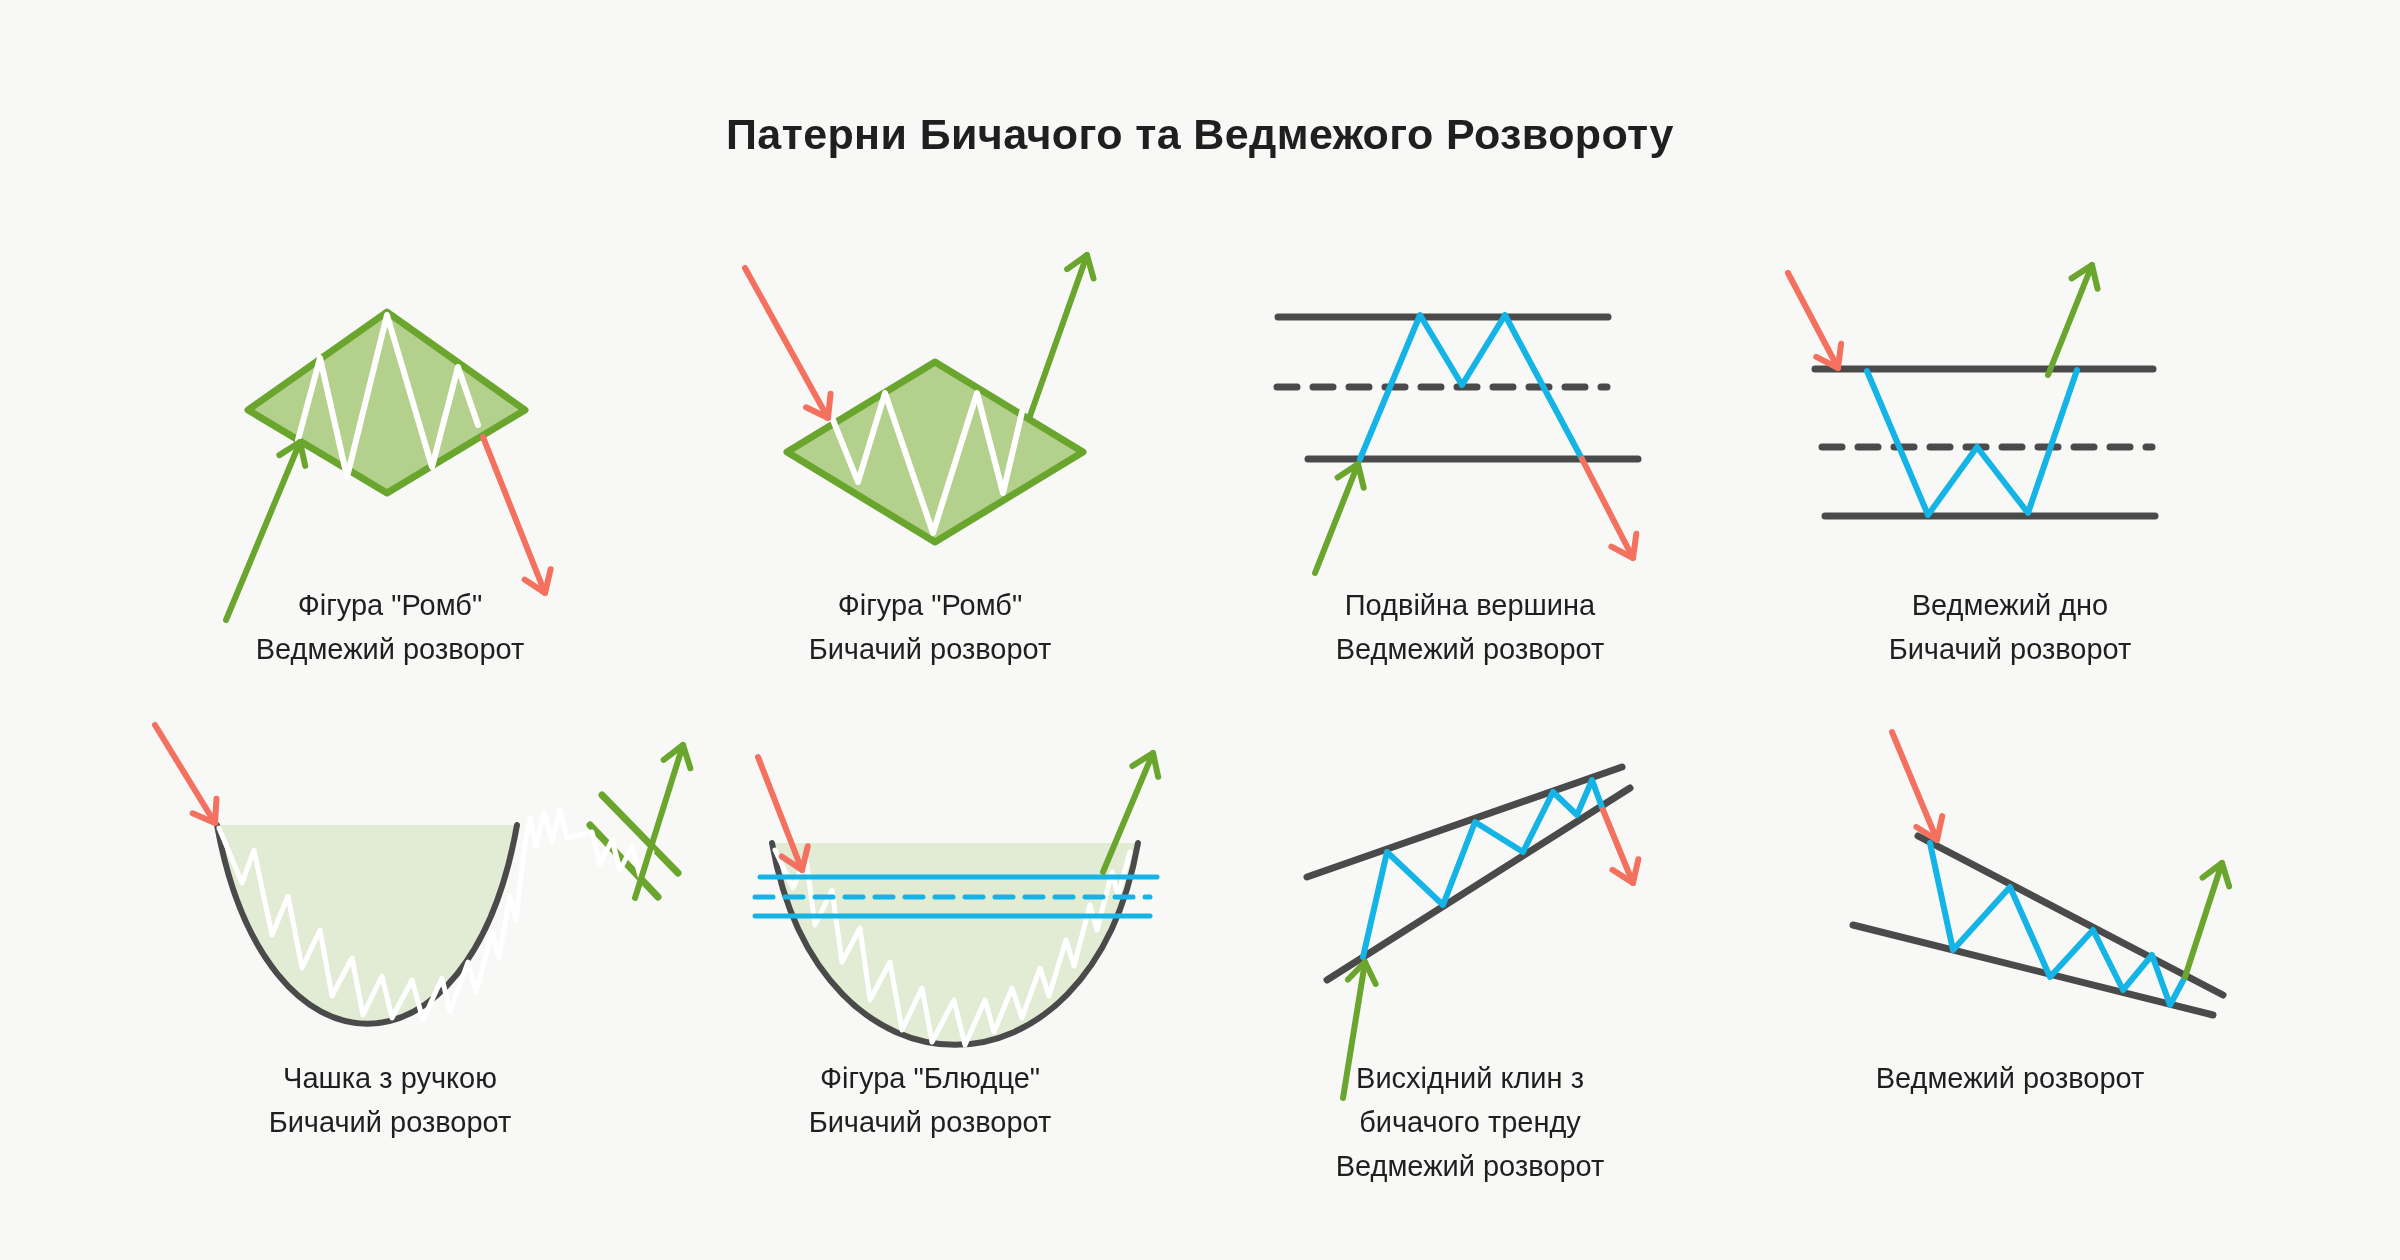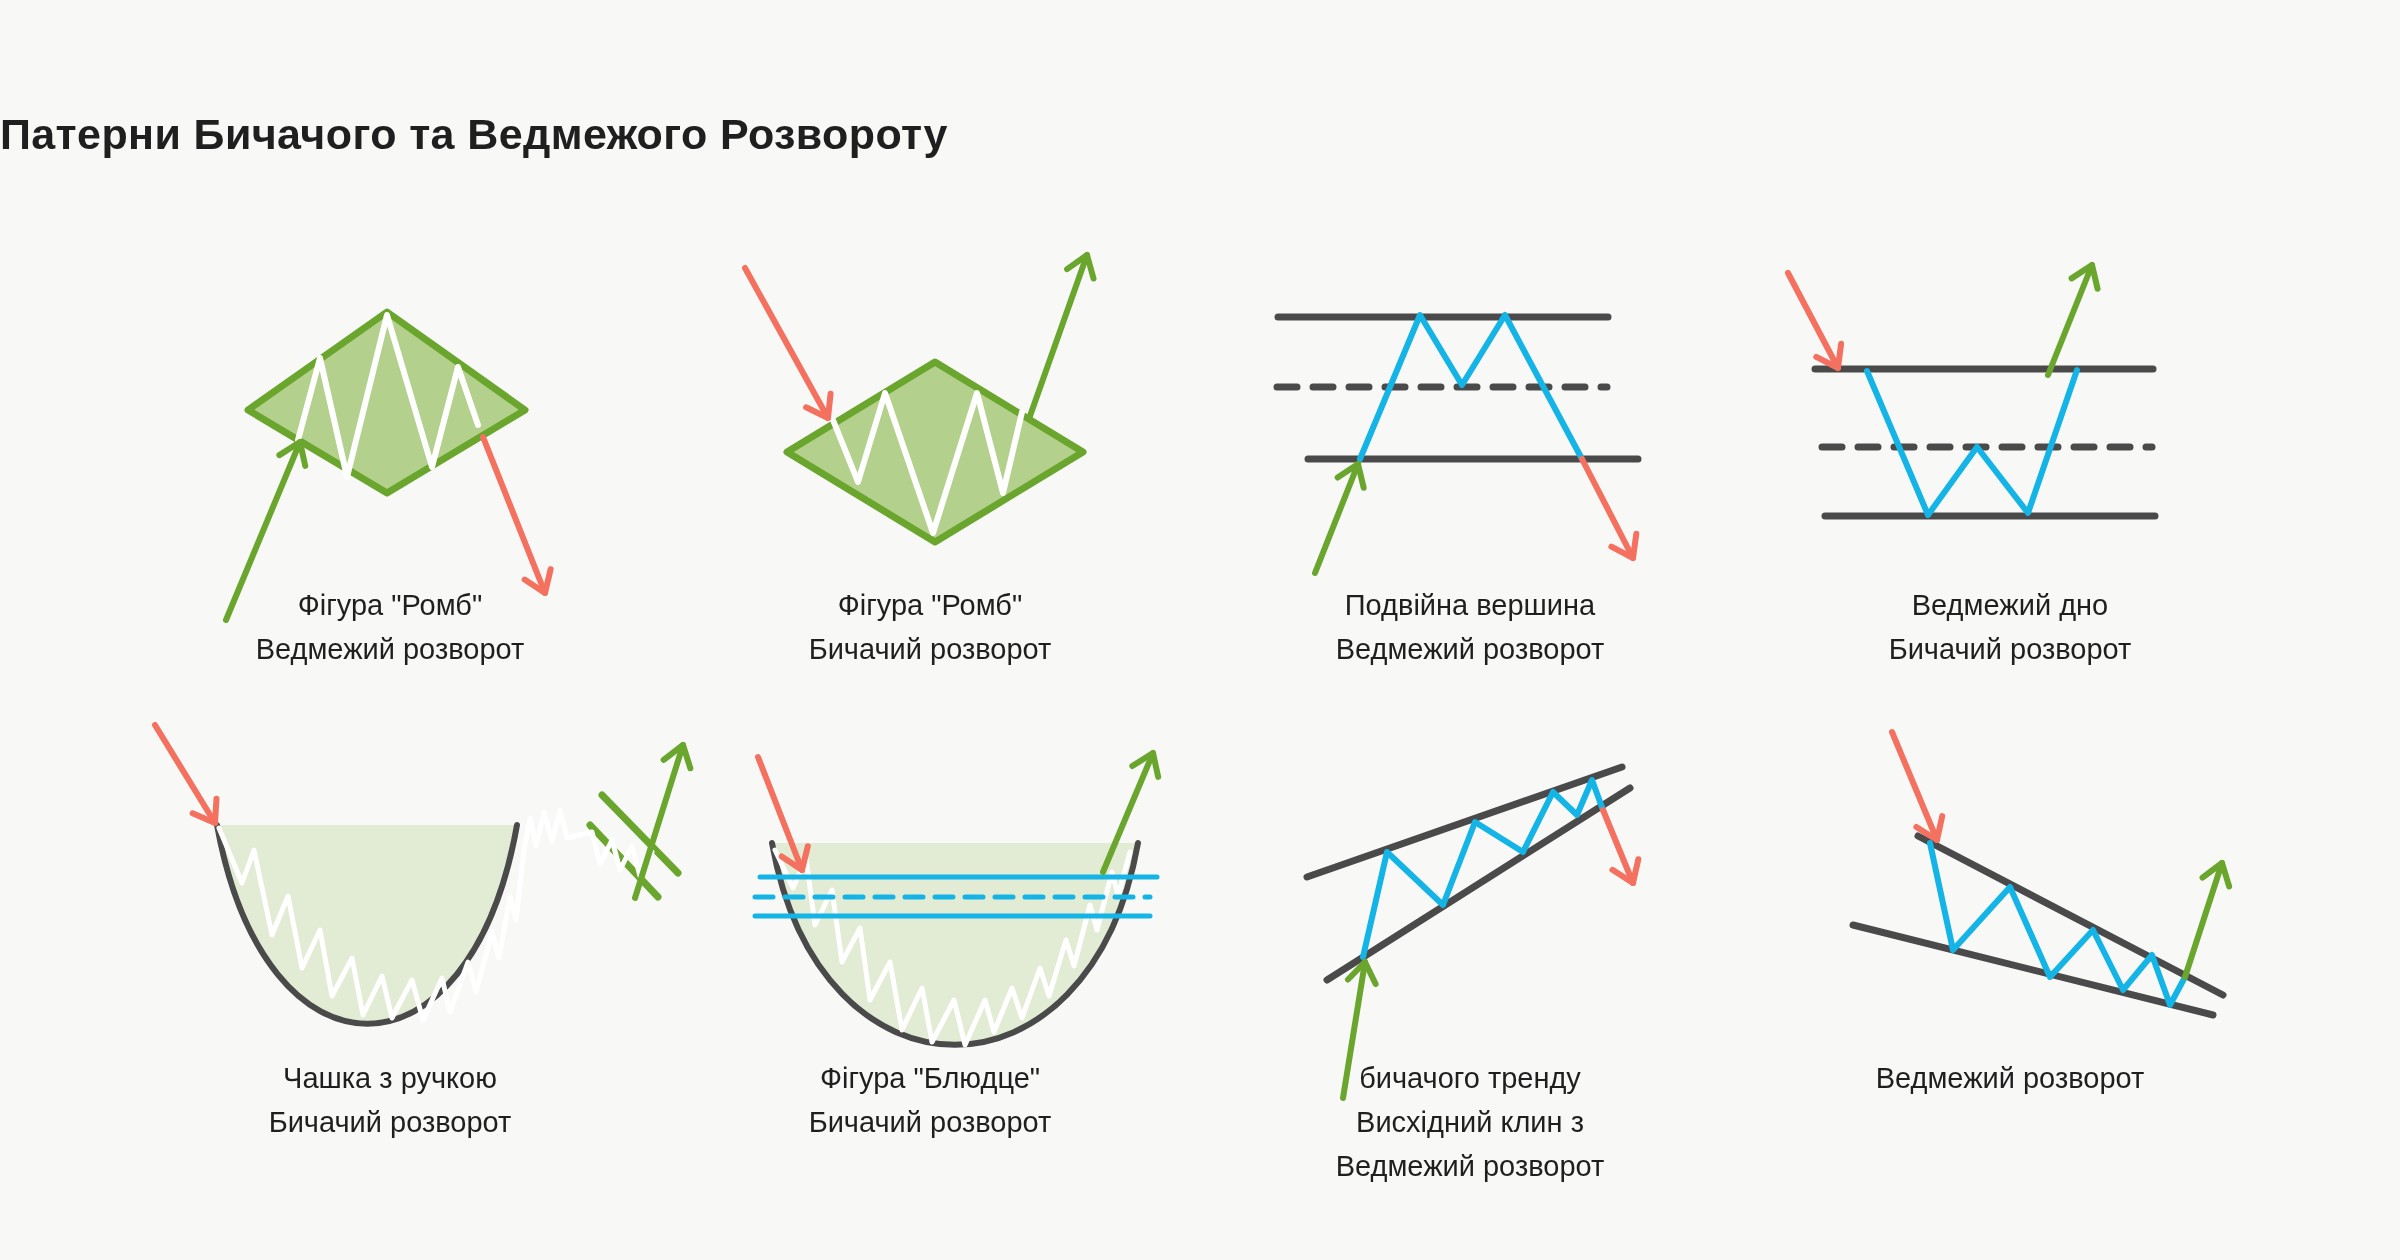--- a/index.html
+++ b/index.html
@@ -7,21 +7,21 @@
     --cyan:#14b4e6; --dark:#4a4a4a; --white:#ffffff;
     --diamond-fill:#b3d08c; --cup-fill:#e2ebd3;
   }
   html,body{margin:0;padding:0;}
   body{
     width:2400px;height:1260px;background:var(--background);
     font-family:"Liberation Sans","DejaVu Sans",sans-serif;color:var(--text);
   }
   .page{position:relative;width:2400px;height:1260px;overflow:hidden;}
   .title{
-    position:absolute;top:110px;left:0;width:100%;text-align:left;
+    position:absolute;top:110px;left:0;width:100%;text-align:center;
     font-size:43px;font-weight:700;letter-spacing:0.4px;color:var(--text);
   }
   .row{position:absolute;left:120px;width:2160px;display:flex;}
   .row1{top:230px;}
   .row2{top:700px;justify-content:center;}
   .cell{position:relative;width:540px;height:540px;flex:0 0 540px;}
   svg.drawing{position:absolute;top:0;left:0;overflow:visible;display:block;}
   .caption{
     position:absolute;left:0;width:540px;text-align:center;
     font-size:29px;line-height:44px;color:var(--text);
@@ -160,22 +160,22 @@
 
     <div class="cell">
       <svg class="drawing" width="540" height="530" viewBox="0 0 540 530">
         <line class="ln s-dark w7" x1="107" y1="177" x2="422" y2="67"></line>
         <line class="ln s-dark w7" x1="127" y1="280" x2="430" y2="88"></line>
         <polyline class="ln s-cyan w6" points="163,257 187,152 243,205 275,122 323,152 353,92 377,115 392,80 403,110"></polyline>
         <line class="ln s-green w6" x1="143" y1="398" x2="165" y2="262" marker-end="url(#ah-green)"></line>
         <line class="ln s-red w6" x1="403" y1="110" x2="433" y2="183" marker-end="url(#ah-red)"></line>
       </svg>
       <div class="caption">
+        <div>Висхідний клин з</div>
         <div>бичачого тренду</div>
-        <div>Висхідний клин з</div>
         <div>Ведмежий розворот</div>
       </div>
     </div>
 
     <div class="cell">
       <svg class="drawing" width="540" height="530" viewBox="0 0 540 530">
         <line class="ln s-dark w7" x1="178" y1="136" x2="483" y2="295"></line>
         <line class="ln s-dark w7" x1="113" y1="225" x2="473" y2="315"></line>
         <polyline class="ln s-cyan w6" points="190,143 213,250 270,187 310,277 353,230 383,290 412,255 430,305 445,277"></polyline>
         <line class="ln s-red w6" x1="152" y1="32" x2="197" y2="140" marker-end="url(#ah-red)"></line>

